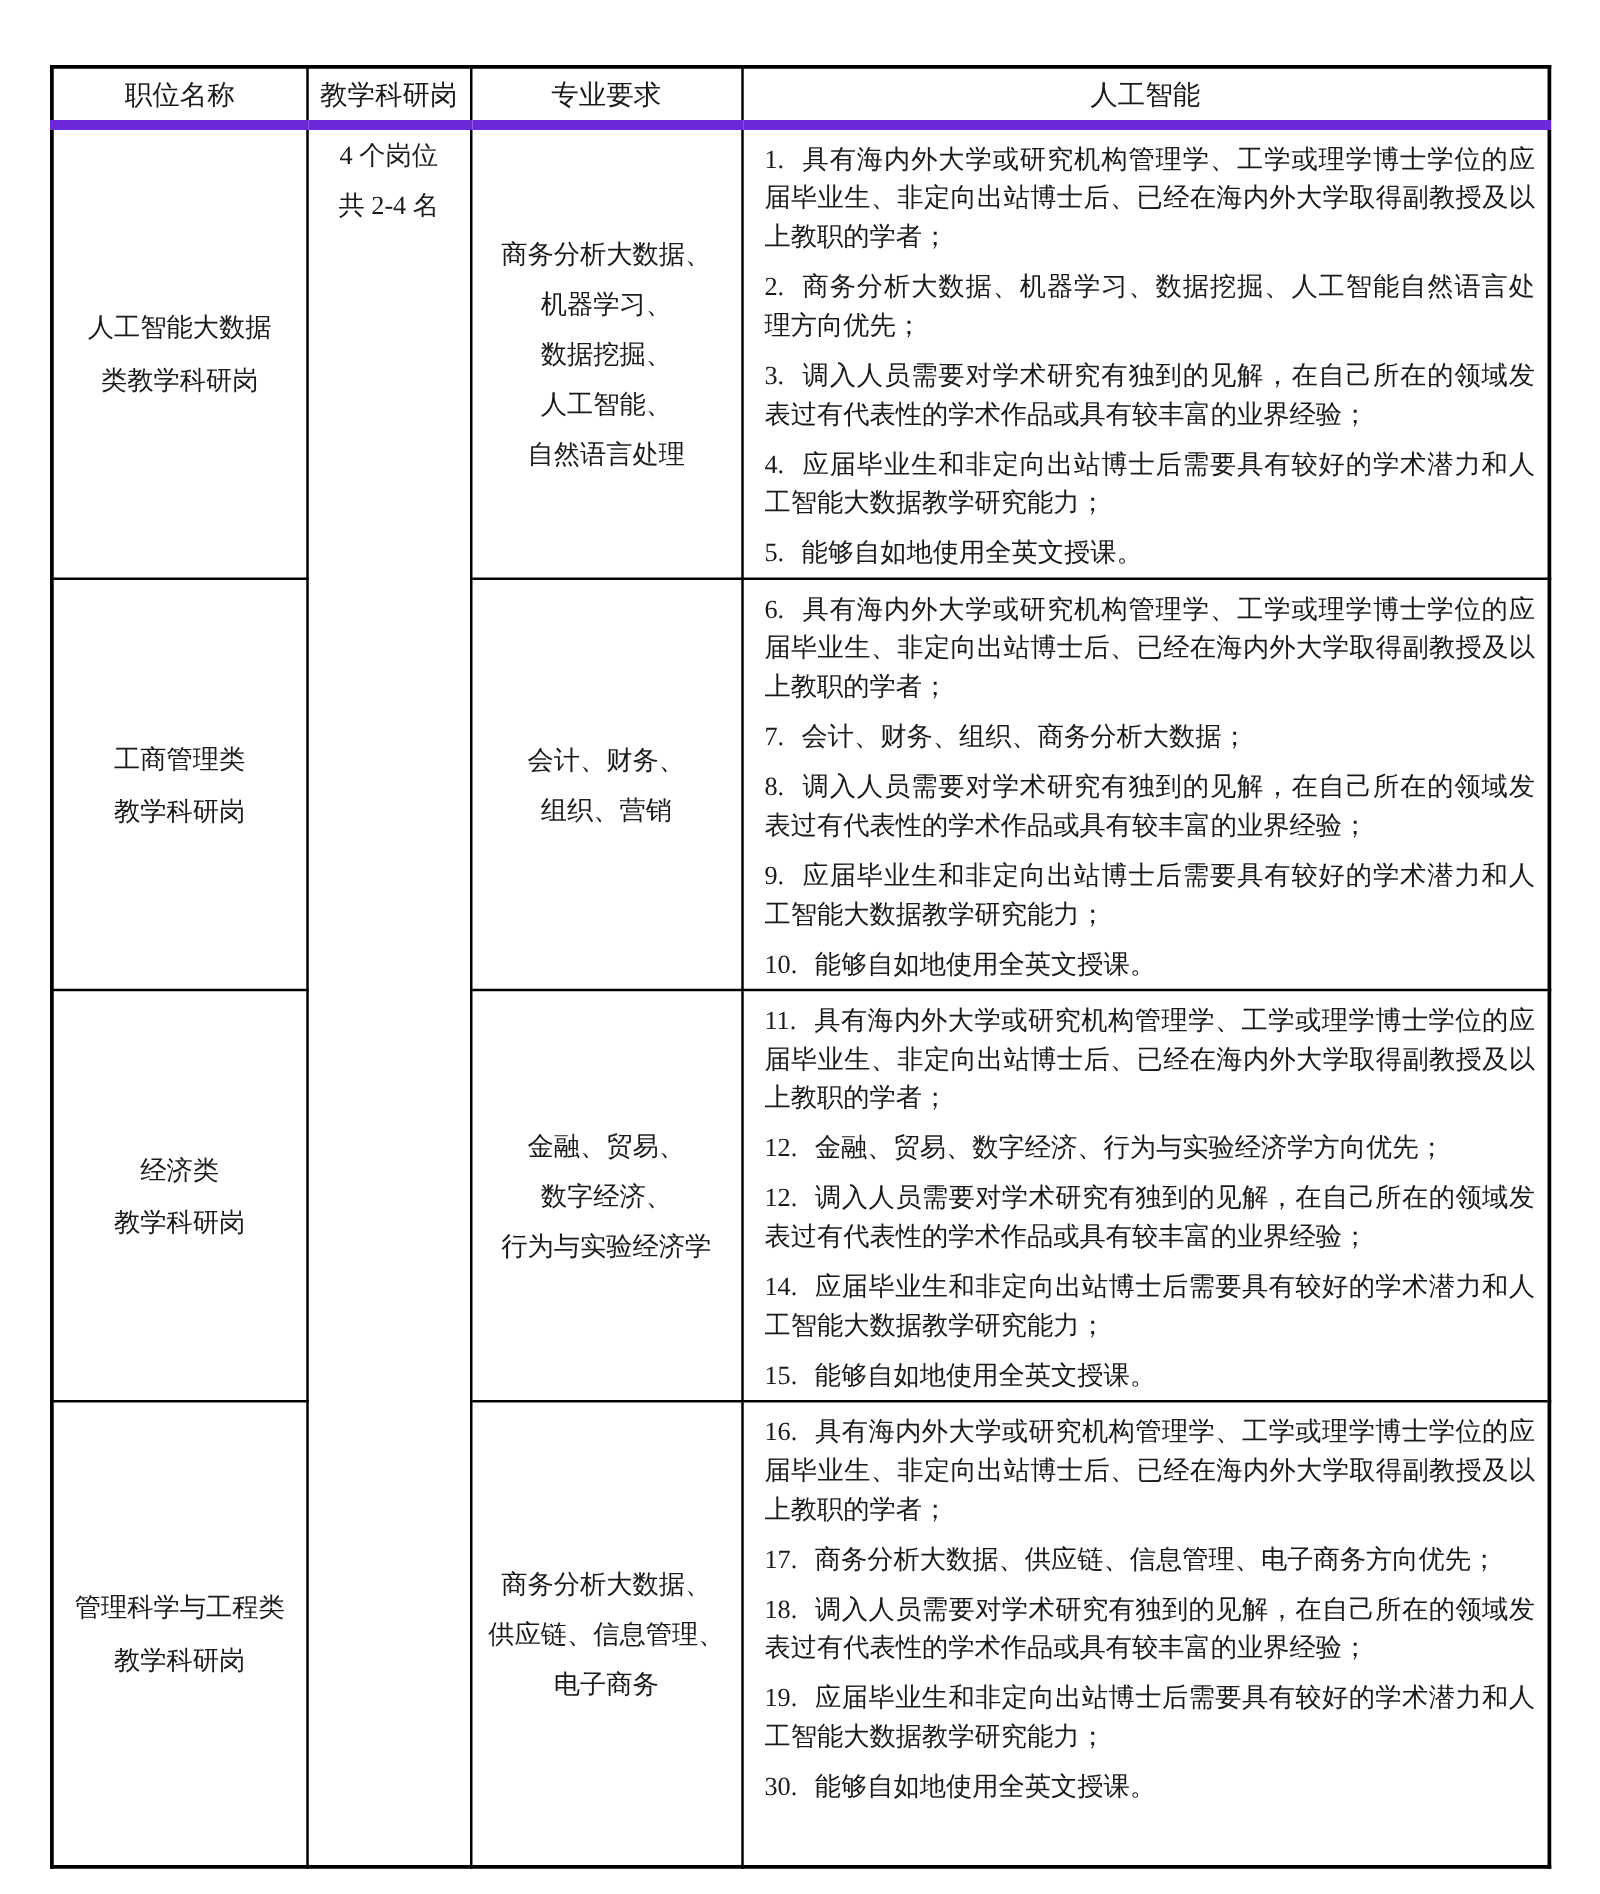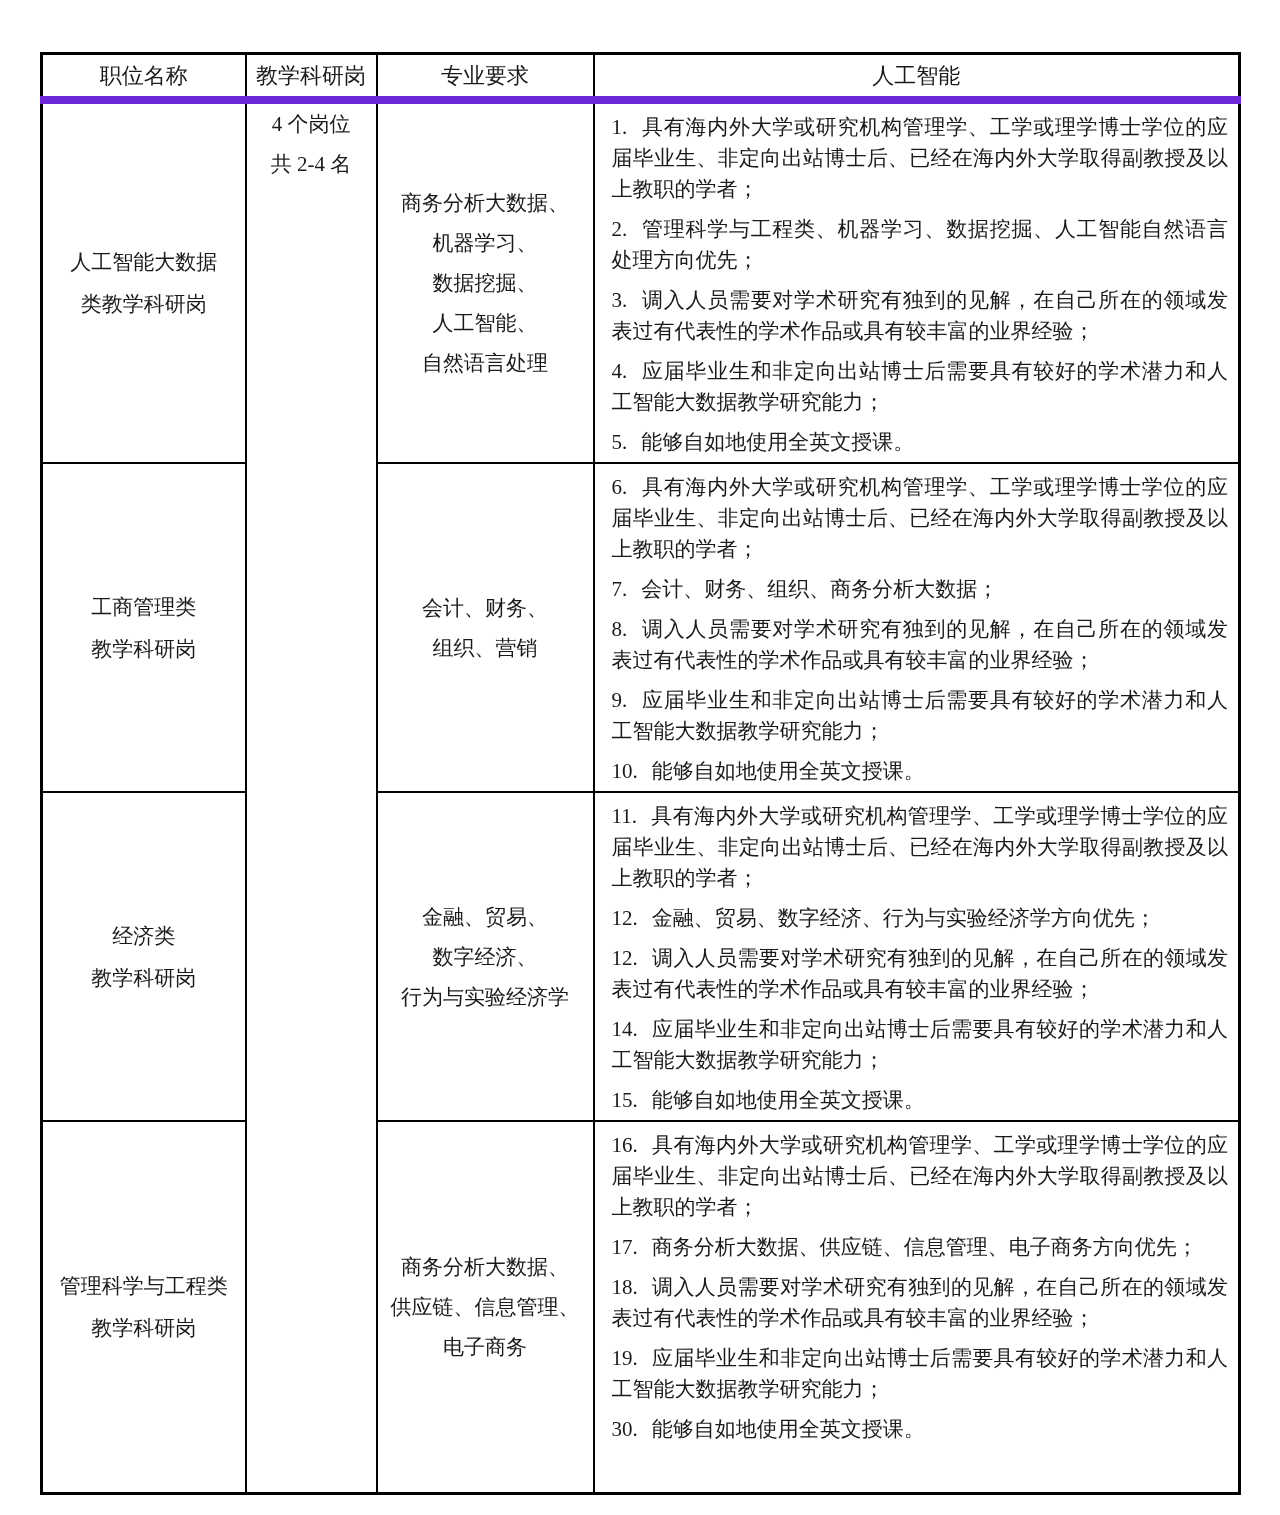--- a/index.html
+++ b/index.html
@@ -94,21 +94,21 @@
         </td>
         <td class="major-cell">
           <div>商务分析大数据、</div>
           <div>机器学习、</div>
           <div>数据挖掘、</div>
           <div>人工智能、</div>
           <div>自然语言处理</div>
         </td>
         <td class="req-cell">
           <p class="req"><span class="num">1.</span><span>具有海内外大学或研究机构管理学、工学或理学博士学位的应届毕业生、非定向出站博士后、已经在海内外大学取得副教授及以上教职的学者；</span></p>
-          <p class="req"><span class="num">2.</span><span>管理科学与工程类、机器学习、数据挖掘、人工智能自然语言处理方向优先；</span></p>
+          <p class="req"><span class="num">2.</span><span>商务分析大数据、机器学习、数据挖掘、人工智能自然语言处理方向优先；</span></p>
           <p class="req"><span class="num">3.</span><span>调入人员需要对学术研究有独到的见解，在自己所在的领域发表过有代表性的学术作品或具有较丰富的业界经验；</span></p>
           <p class="req"><span class="num">4.</span><span>应届毕业生和非定向出站博士后需要具有较好的学术潜力和人工智能大数据教学研究能力；</span></p>
           <p class="req"><span class="num">5.</span><span>能够自如地使用全英文授课。</span></p>
         </td>
       </tr>
 
       <tr class="r2">
         <td class="pos-cell">
           <div>工商管理类</div>
           <div>教学科研岗</div>

